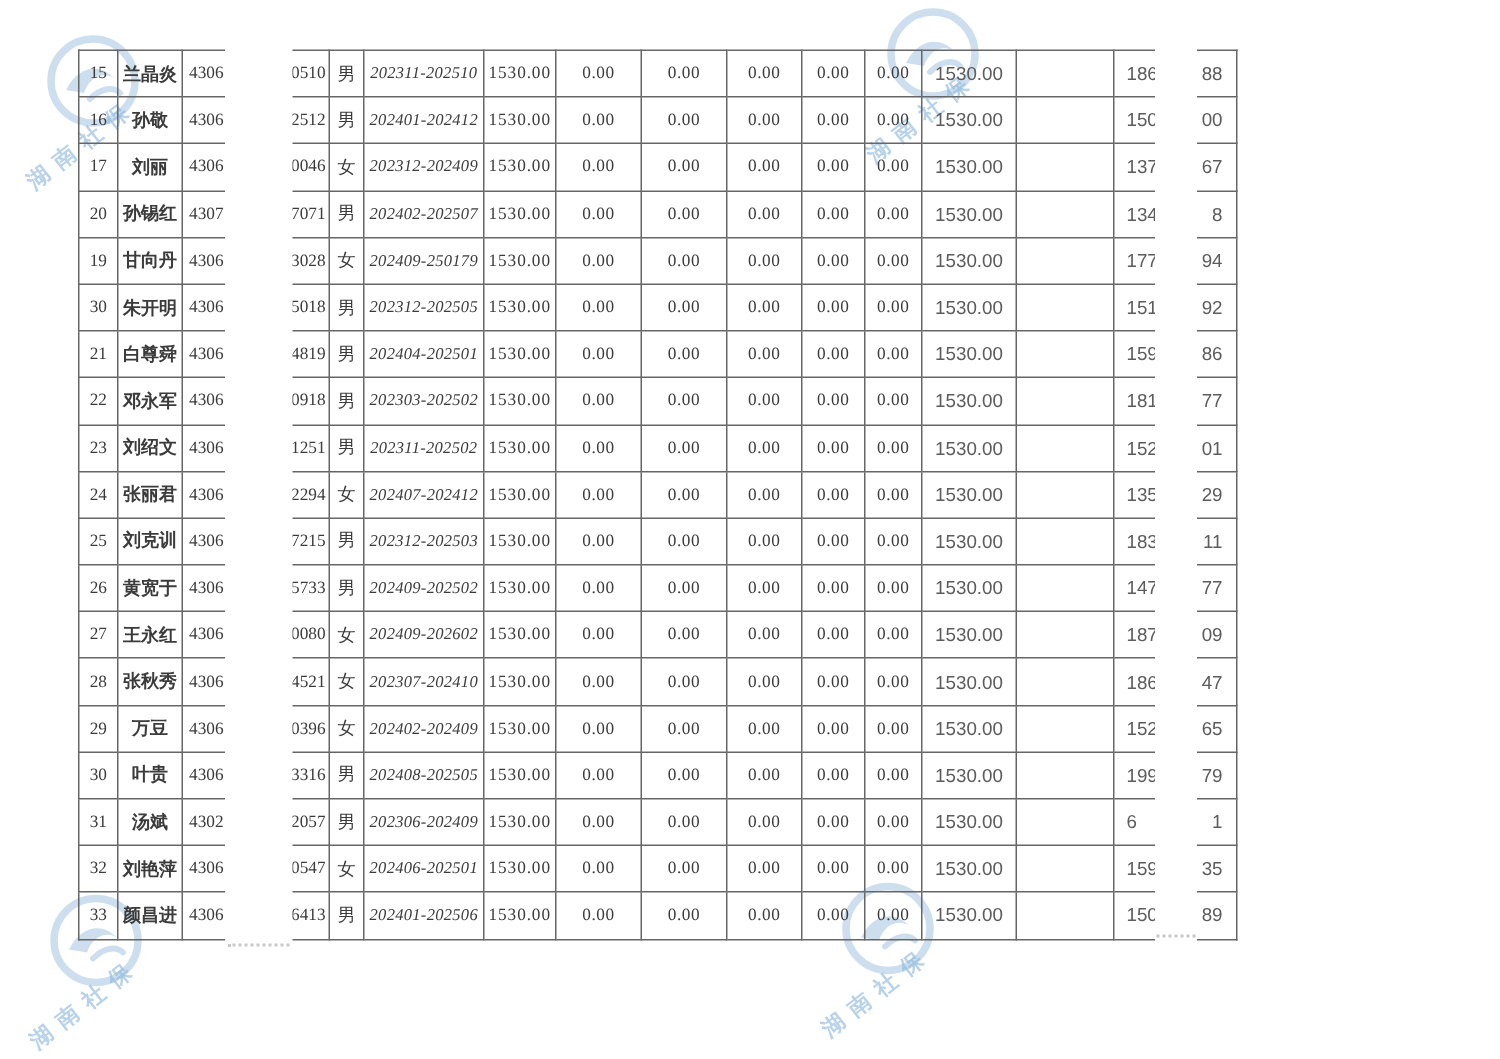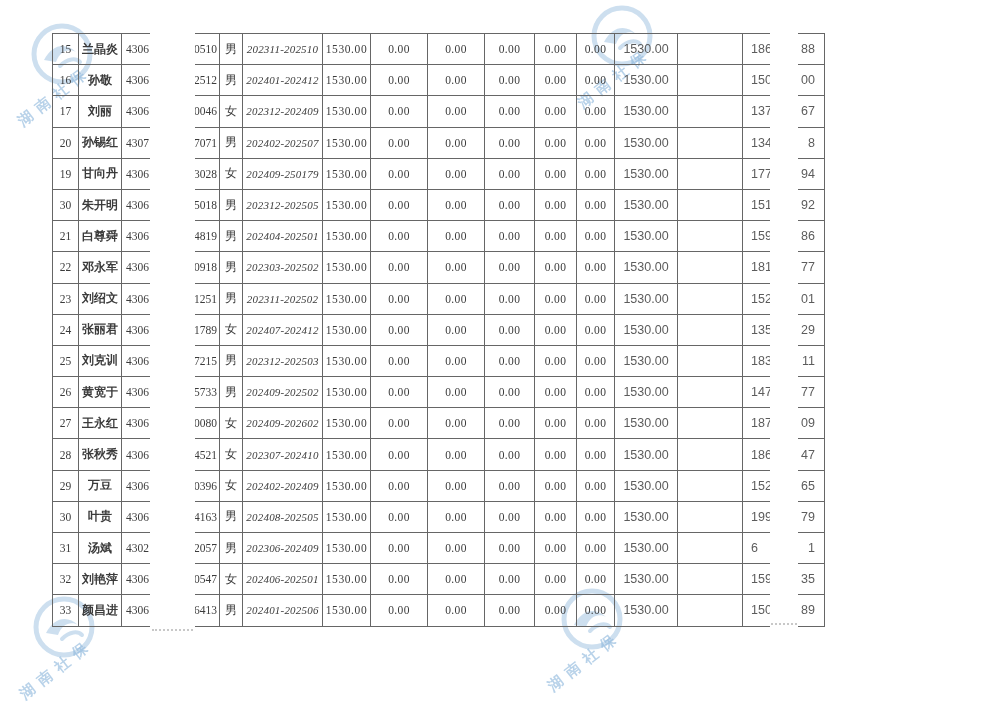--- a/index.html
+++ b/index.html
@@ -340,21 +340,21 @@
       </div>
     </td>
   </tr>
 
   <tr>
     <td class="c-num">24</td>
     <td class="c-name">张丽君</td>
     <td class="c-id">
       <div class="id-inner">
         <span>4306</span>
-        <span>1789</span>
+        <span>2294</span>
       </div>
     </td>
     <td class="c-gender">女</td>
     <td class="c-period">202407-202412</td>
     <td class="c-amt1">1530.00</td>
     <td class="c-zero">0.00</td>
     <td class="c-zero">0.00</td>
     <td class="c-zero">0.00</td>
     <td class="c-zero">0.00</td>
     <td class="c-zero">0.00</td>
@@ -502,21 +502,21 @@
       </div>
     </td>
   </tr>
 
   <tr>
     <td class="c-num">30</td>
     <td class="c-name">叶贵</td>
     <td class="c-id">
       <div class="id-inner">
         <span>4306</span>
-        <span>4163</span>
+        <span>3316</span>
       </div>
     </td>
     <td class="c-gender">男</td>
     <td class="c-period">202408-202505</td>
     <td class="c-amt1">1530.00</td>
     <td class="c-zero">0.00</td>
     <td class="c-zero">0.00</td>
     <td class="c-zero">0.00</td>
     <td class="c-zero">0.00</td>
     <td class="c-zero">0.00</td>

